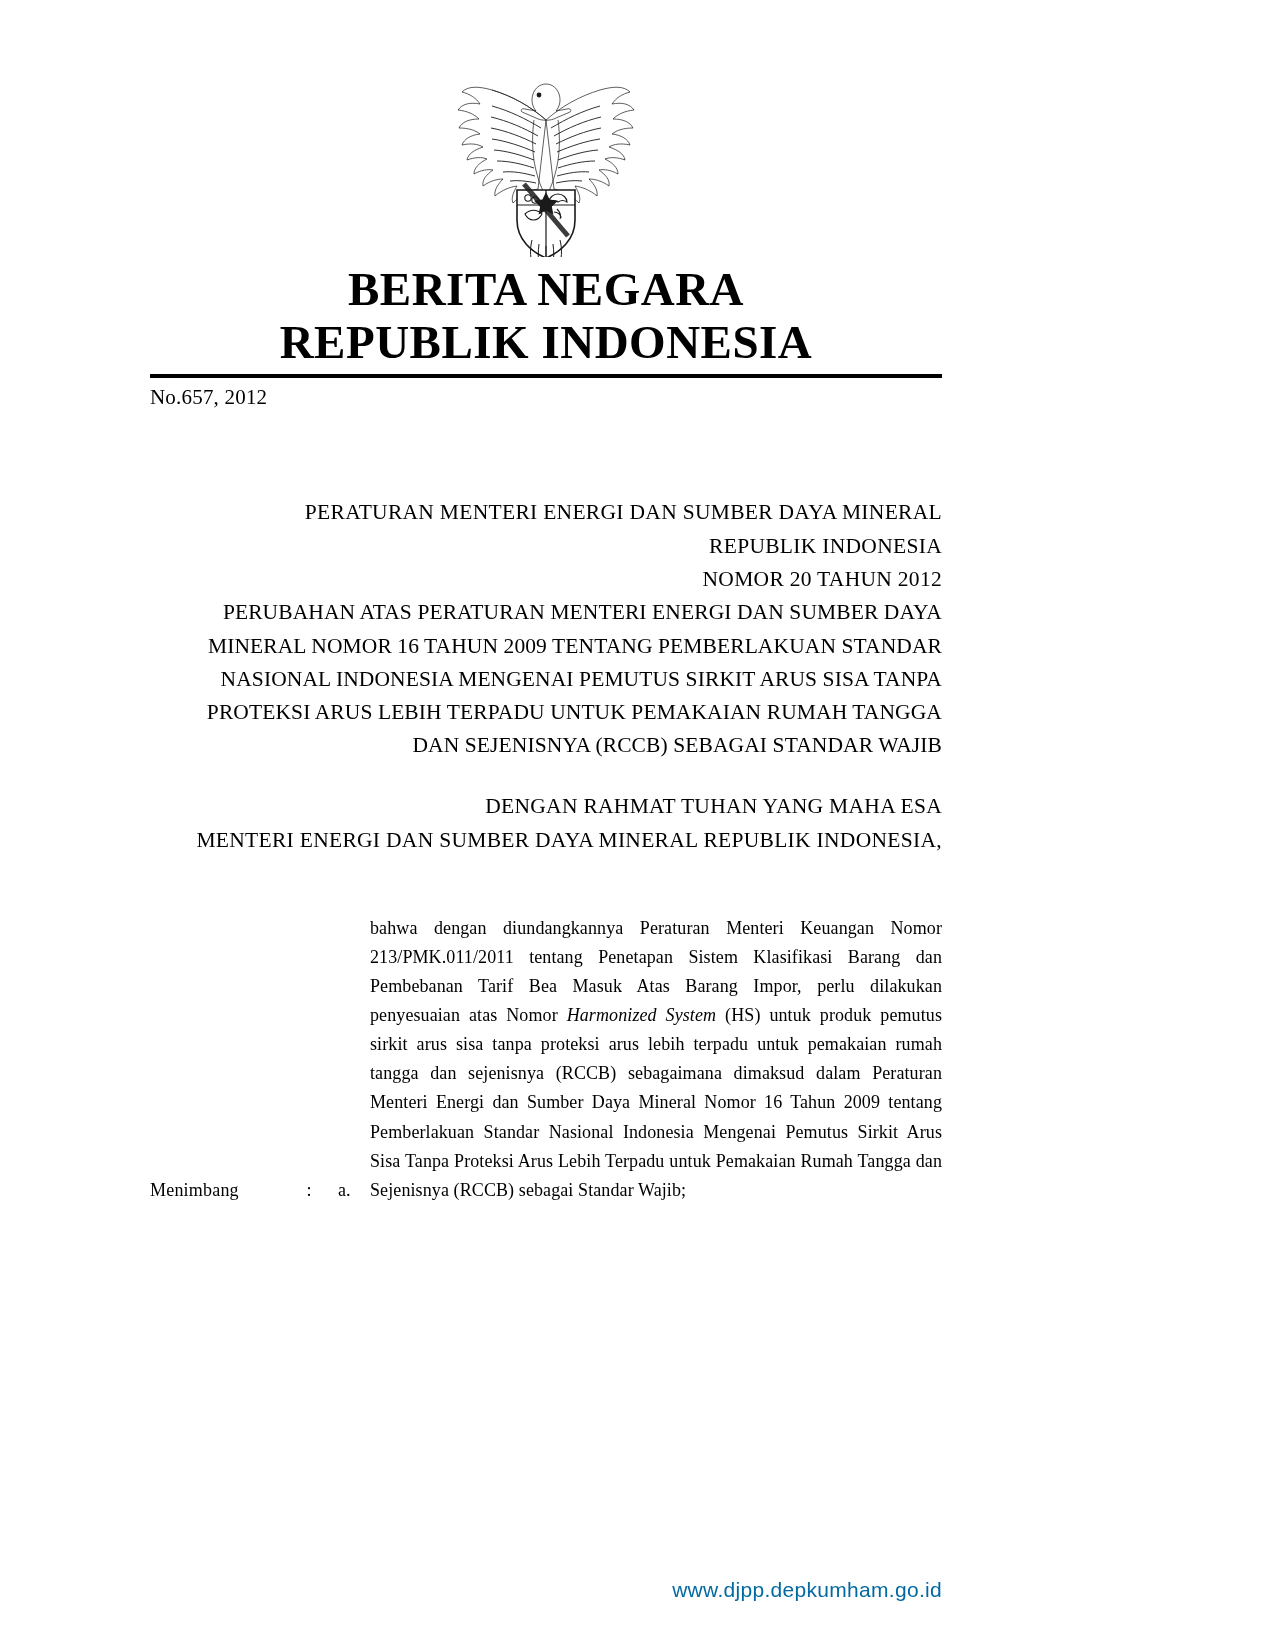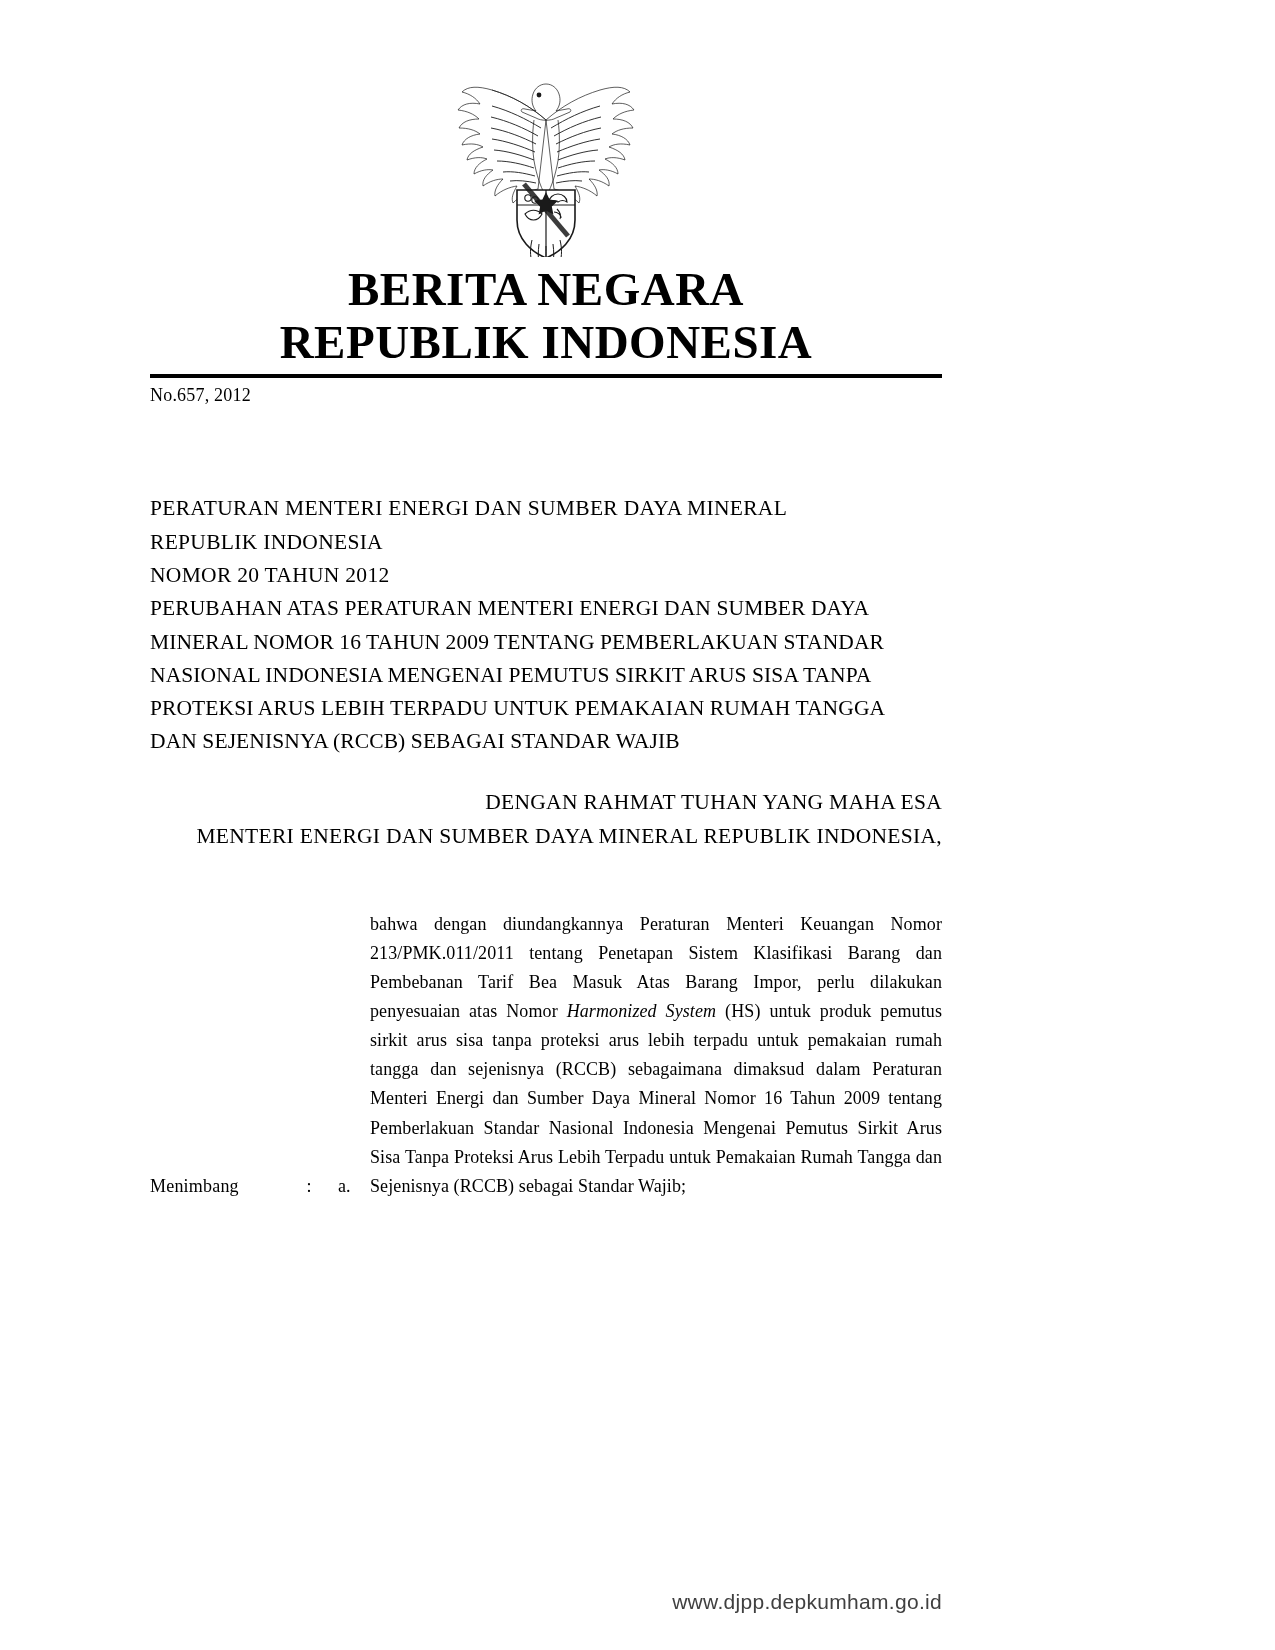--- a/index.html
+++ b/index.html
@@ -46,29 +46,29 @@
   }
   .masthead .line2 {
     display: block;
   }
   .rule {
     border: none;
     border-top: 4px solid #000;
     margin: 6px 0 0 0;
   }
   .issue-no {
-    font-size: 18px;
+    font-size: 21px;
     margin-top: 7px;
     letter-spacing: 0.2px;
   }
 
   
   .title-block {
     margin-top: 86px;
-    text-align: left;
+    text-align: right;
     font-size: 21.5px;
     line-height: 1.55;
     letter-spacing: 0.3px;
   }
   .title-block .t-line { display: block; }
 
   .title-block .wide {
     letter-spacing: 0.1px;
   }
 
@@ -111,23 +111,23 @@
     text-align: justify;
     text-justify: inter-word;
     letter-spacing: 0.1px;
   }
   .c-text i { font-style: italic; margin-top: 8px; }
 
   
   .footer-url {
     position: absolute;
     right: 150px;
-    bottom: 36px;
+    bottom: 48px;
     font-size: 21px;
-    color: #404040;
+    color: #0369a1;
     letter-spacing: 0.3px;
     font-family: "Liberation Sans", sans-serif;
   }
 </style>
 </head>
 <body>
 
 <div class="page">
 
   <div class="emblem-wrap">

